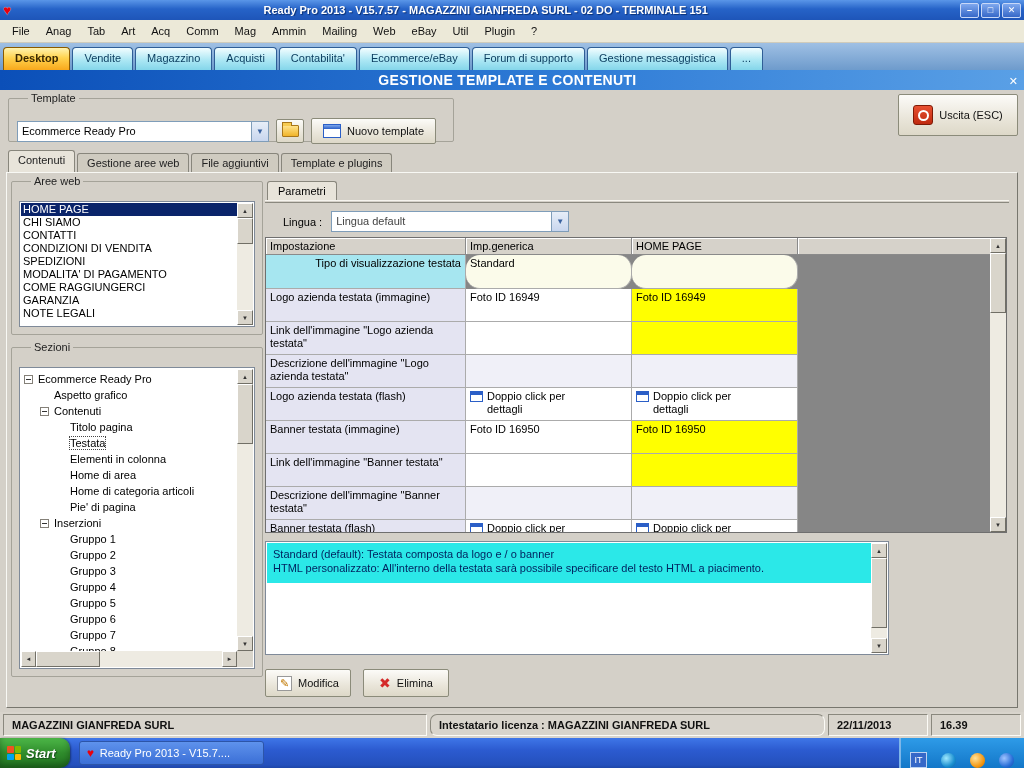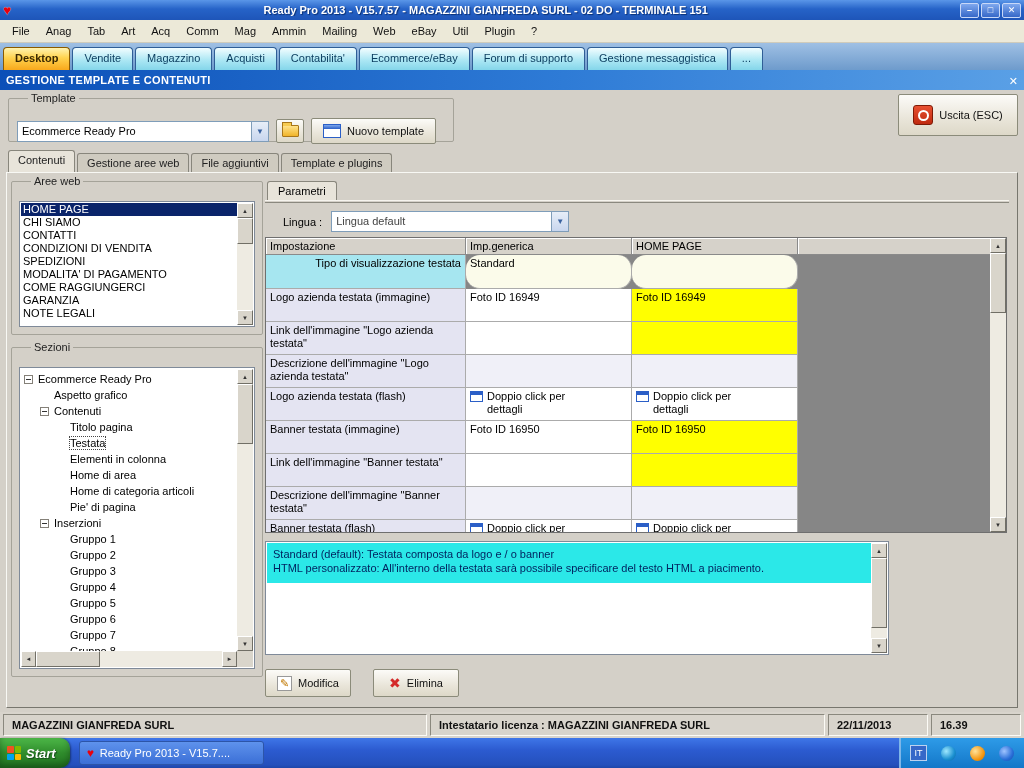--- a/index.html
+++ b/index.html
@@ -25,21 +25,21 @@
   
   .maintabs { position:absolute; left:0; top:43px; width:1024px; height:27px;
     background:linear-gradient(#9FC0E4,#6E9BCC); display:flex; align-items:flex-end; gap:2px; padding:2px 2px 0 3px; }
   .mtab { height:23px; padding:4px 11px 0; border:1px solid #2F5E96; border-bottom:none; border-radius:4px 4px 0 0;
     background:linear-gradient(#F2FDFF,#ACE7F4 55%,#84D6EA); font-size:11px; color:#0A3C5E; white-space:nowrap; }
   .mtab.active { background:linear-gradient(#FFF3B0,#FFD34E 45%,#F8A81C); color:#3A2800; font-weight:bold; border-color:#8A5A00; }
 
   
   .panelhdr { position:absolute; left:0; top:70px; width:1024px; height:20px;
     background:linear-gradient(90deg,#0B4FB8,#2E7BD6 55%,#5AA0E6); display:flex; align-items:center; padding:0 6px; }
-  .phtitle { flex:1; color:#fff; font-size:11px; font-weight:bold; letter-spacing:.3px; }
+  .phtitle { flex:1; color:#fff; font-size:14px; font-weight:bold; letter-spacing:.3px;text-align:center; }
   .phclose::before { content:"✕"; color:#fff; font-size:11px; font-weight:bold; }
 
   
   .workspace { position:absolute; left:0; top:90px; width:1024px; height:622px; background:#D4D0C8; }
 
   .fs { position:absolute; border:1px solid #A5A399; border-radius:2px; }
   .fs legend { font-size:11px; color:#222; padding:0 3px; margin-left:19px; }
 
   .tplfs { left:8px; top:2px; width:446px; height:50px; }
   .tplrow { position:absolute; left:8px; top:14px; right:6px; display:flex; align-items:center; gap:7px; }
@@ -126,46 +126,46 @@
   .bg-cream { background:#FBFBEA;border-radius:14px; }
   .bg-pale { background:#F0F0F8; }
   .dc { display:flex; align-items:flex-start; gap:4px; }
   .dc-icon { flex:none; width:13px; height:11px; border:1px solid #2B5FC7; background:#fff; margin-top:1px; }
   .dc-icon::before { content:""; display:block; height:3px; background:#2B5FC7; }
   .dc-text { max-width:106px; }
 
   .infobox { position:absolute; left:258px; top:368px; width:624px; height:114px; background:#fff; border:1px solid #7F8A99; }
   .iband { margin:1px 17px 0 1px; min-height:40px; background:#2BE8E8; padding:4px 6px; font-size:11px; line-height:14px; color:#00215E; }
 
-  .actions { position:absolute; left:258px; top:496px; display:flex; gap:22px; }
+  .actions { position:absolute; left:258px; top:496px; display:flex; gap:12px; }
   .act { height:28px; min-width:86px; }
   .ic-edit { width:15px; height:15px; background:#fff; border:1px solid #999; display:flex; align-items:center; justify-content:center; }
   .ic-edit::before { content:"✎"; font-size:11px; color:#C07800; }
   .ic-del::before { content:"✖"; font-size:14px; font-weight:bold; color:#D42A2A; }
 
   
   .statusbar { position:absolute; left:0; top:712px; width:1024px; height:26px; background:#D8D4CC; display:flex; gap:3px; padding:2px 3px; }
   .sp { border:1px solid; border-color:#8A887E #FCFBF6 #FCFBF6 #8A887E; display:flex; align-items:center; padding:0 8px; font-size:11px; font-weight:bold; color:#111; white-space:nowrap; overflow:hidden; }
-  .sp1 { width:424px; } .sp2 { flex:1; } .sp3 { width:100px; } .sp4 { width:90px; }
+  .sp1 { width:424px; } .sp2 { flex:1;border-radius:7px; } .sp3 { width:100px; } .sp4 { width:90px; }
 
   
   .taskbar { position:absolute; left:0; top:738px; width:1024px; height:30px;
     background:linear-gradient(#3E76E8,#2C5BD0 40%,#2450BC 90%,#1E46A8); display:flex; align-items:center; }
   .start { height:30px; padding:0 14px 0 7px; border-radius:0 10px 10px 0;
     background:linear-gradient(#4DB848,#2F8C2C 50%,#237A22); box-shadow:inset 0 -4px 7px rgba(0,0,0,.3), 1px 0 2px rgba(0,0,0,.4);
     display:flex; align-items:center; gap:5px; color:#fff; font-weight:bold; font-style:italic; font-size:13px; text-shadow:1px 1px 1px #14481A; }
   .flag { width:14px; height:14px; display:grid; grid-template:1fr 1fr / 1fr 1fr; gap:1px; }
   .flag i { border-radius:1px; }
   .flag i:nth-child(1){background:#F25022;} .flag i:nth-child(2){background:#7FBA00;}
   .flag i:nth-child(3){background:#00A4EF;} .flag i:nth-child(4){background:#FFB900;}
   .task { margin-left:9px; width:185px; height:24px; background:linear-gradient(#5E92EC,#3B6FD6); border:1px solid #2C55A8; border-radius:3px;
     display:flex; align-items:center; gap:6px; padding:0 7px; color:#fff; font-size:11px; white-space:nowrap; overflow:hidden; }
   .task .heart::before { font-size:12px; text-shadow:none; }
   .tray { margin-left:auto; height:30px; background:linear-gradient(#2E9BE8,#1377C8); border-left:2px solid #7EB6E8;
-    display:flex; align-items:center; gap:14px; padding:0 10px 0 9px; }
+    display:flex; align-items:flex-end; gap:14px; padding:0 10px 0 9px; }
   .lang { width:17px; height:16px; background:#3668C8; border:1px solid #BCD2F0; color:#fff; font-size:9px; display:flex; align-items:center; justify-content:center; }
   .ticon { width:15px; height:15px; border-radius:50%; }
   .t1 { background:radial-gradient(circle at 35% 35%, #9FE8FF, #1A8FD0 60%, #0A5FA0); }
   .t2 { background:radial-gradient(circle at 35% 35%, #FFE29A, #F2920A 65%, #C06A00); }
   .t3 { background:radial-gradient(circle at 35% 35%, #9FC4FF, #2A6FD8 60%, #1348A8); }
 </style>
 </head>
 <body>
 
 <div id="screen">

